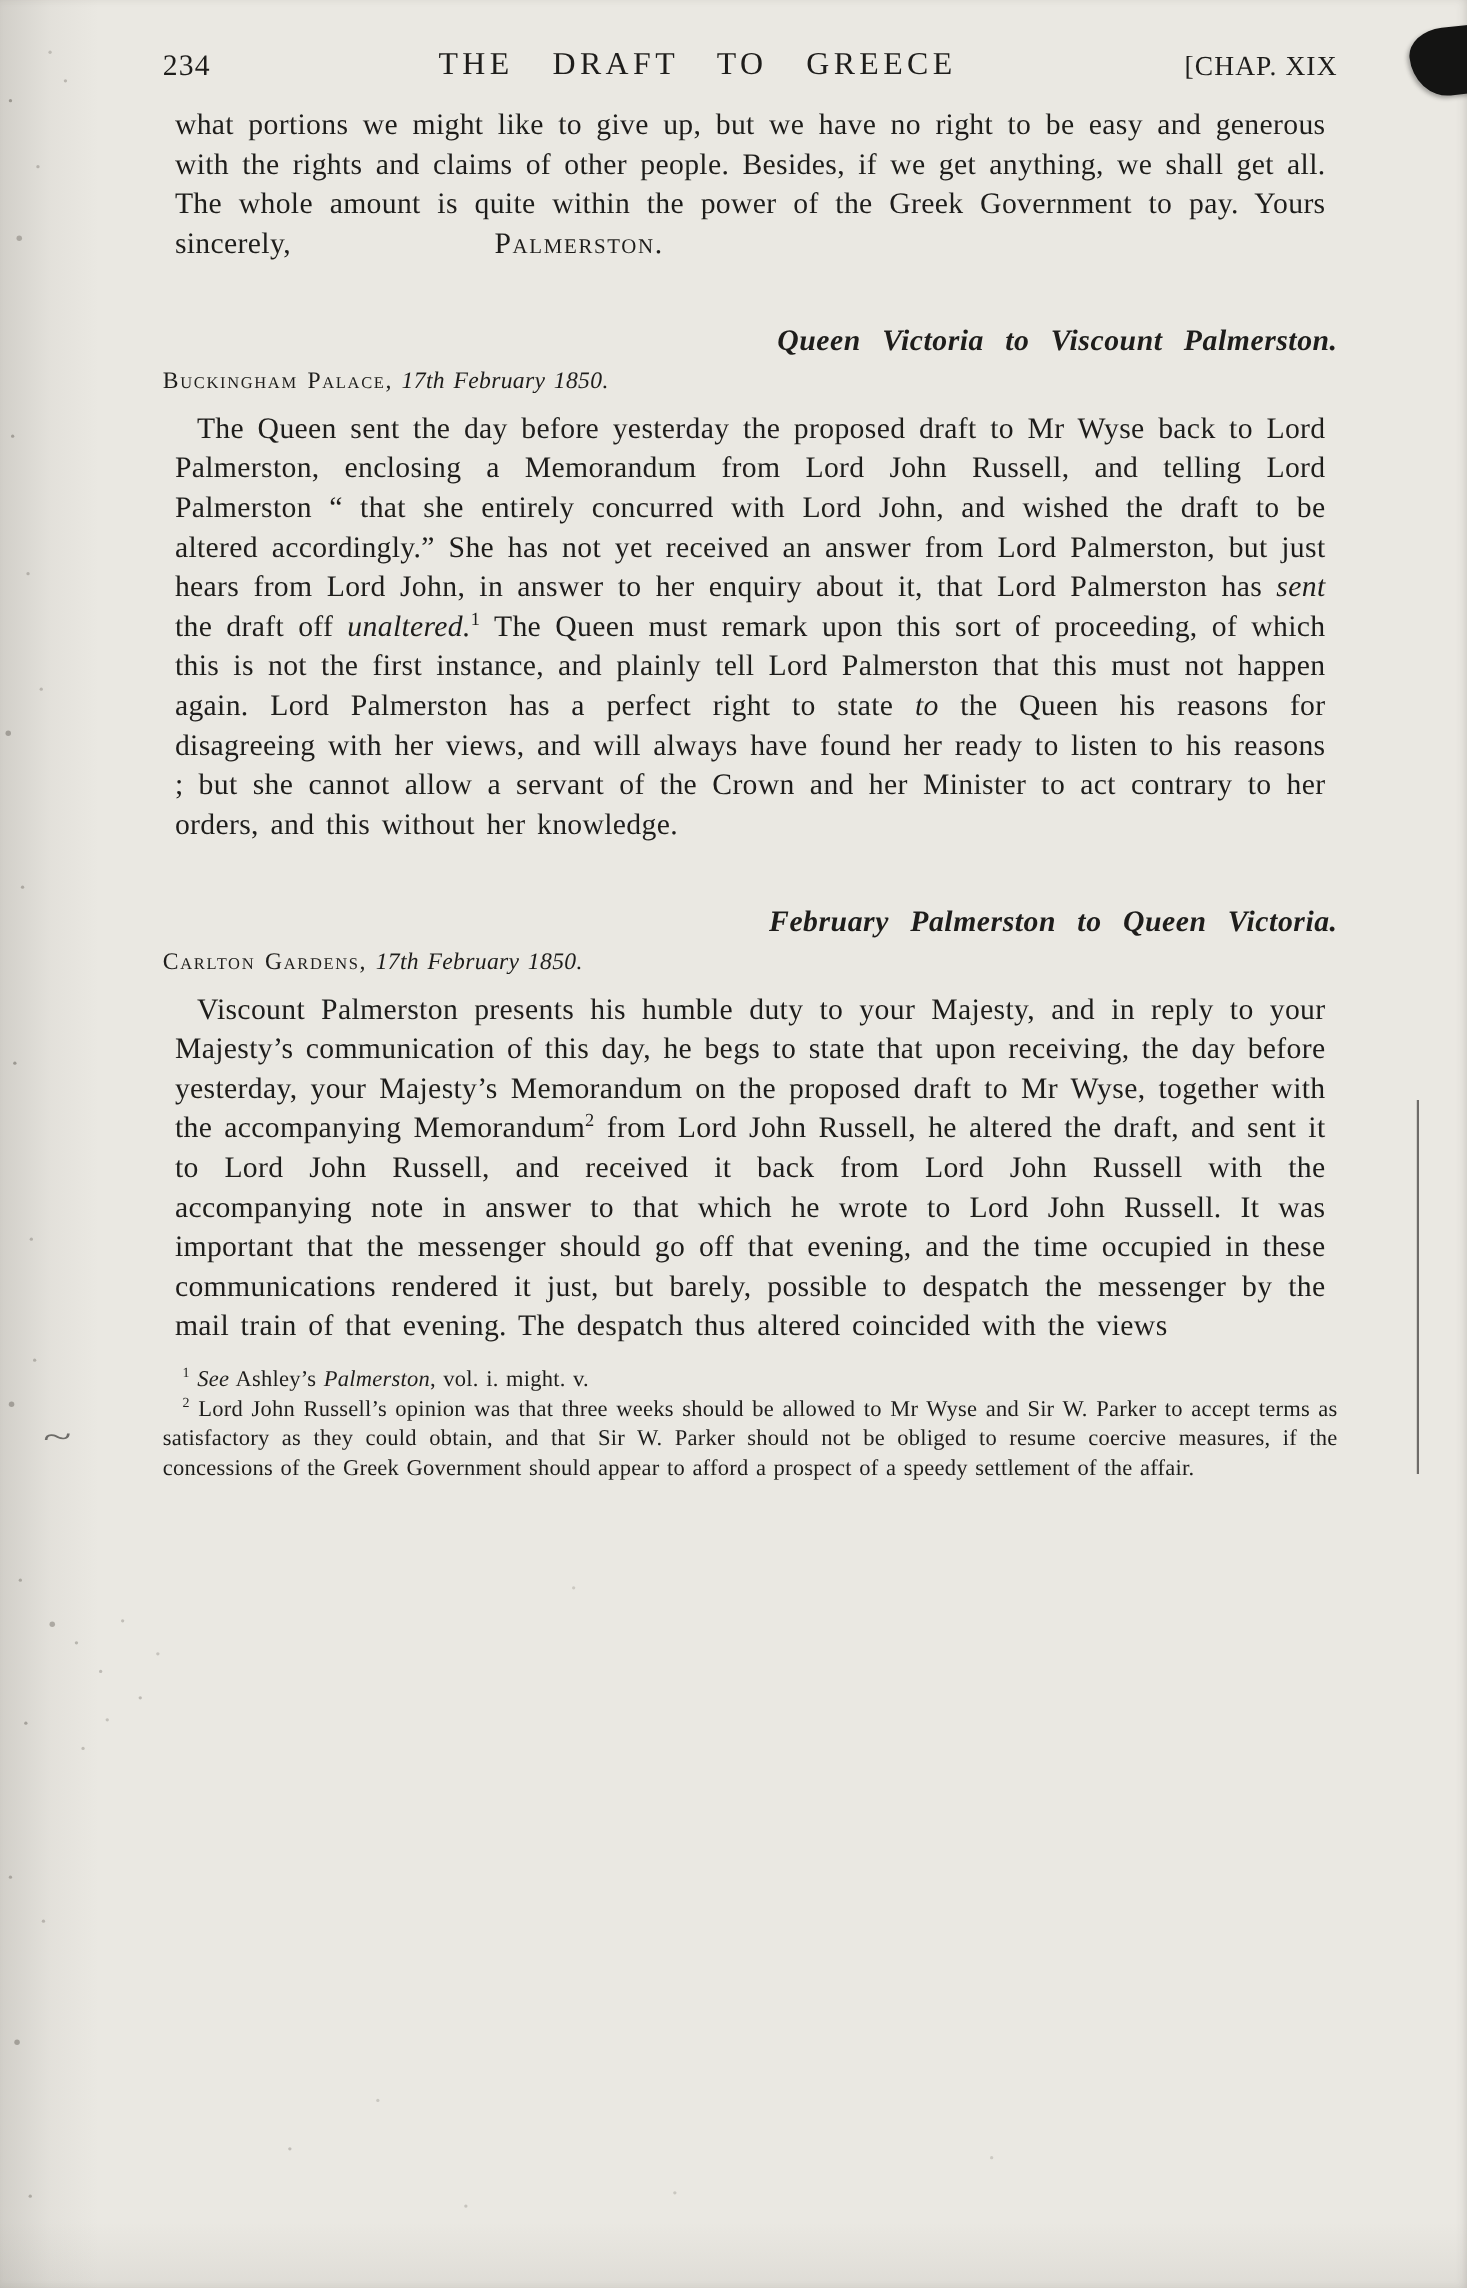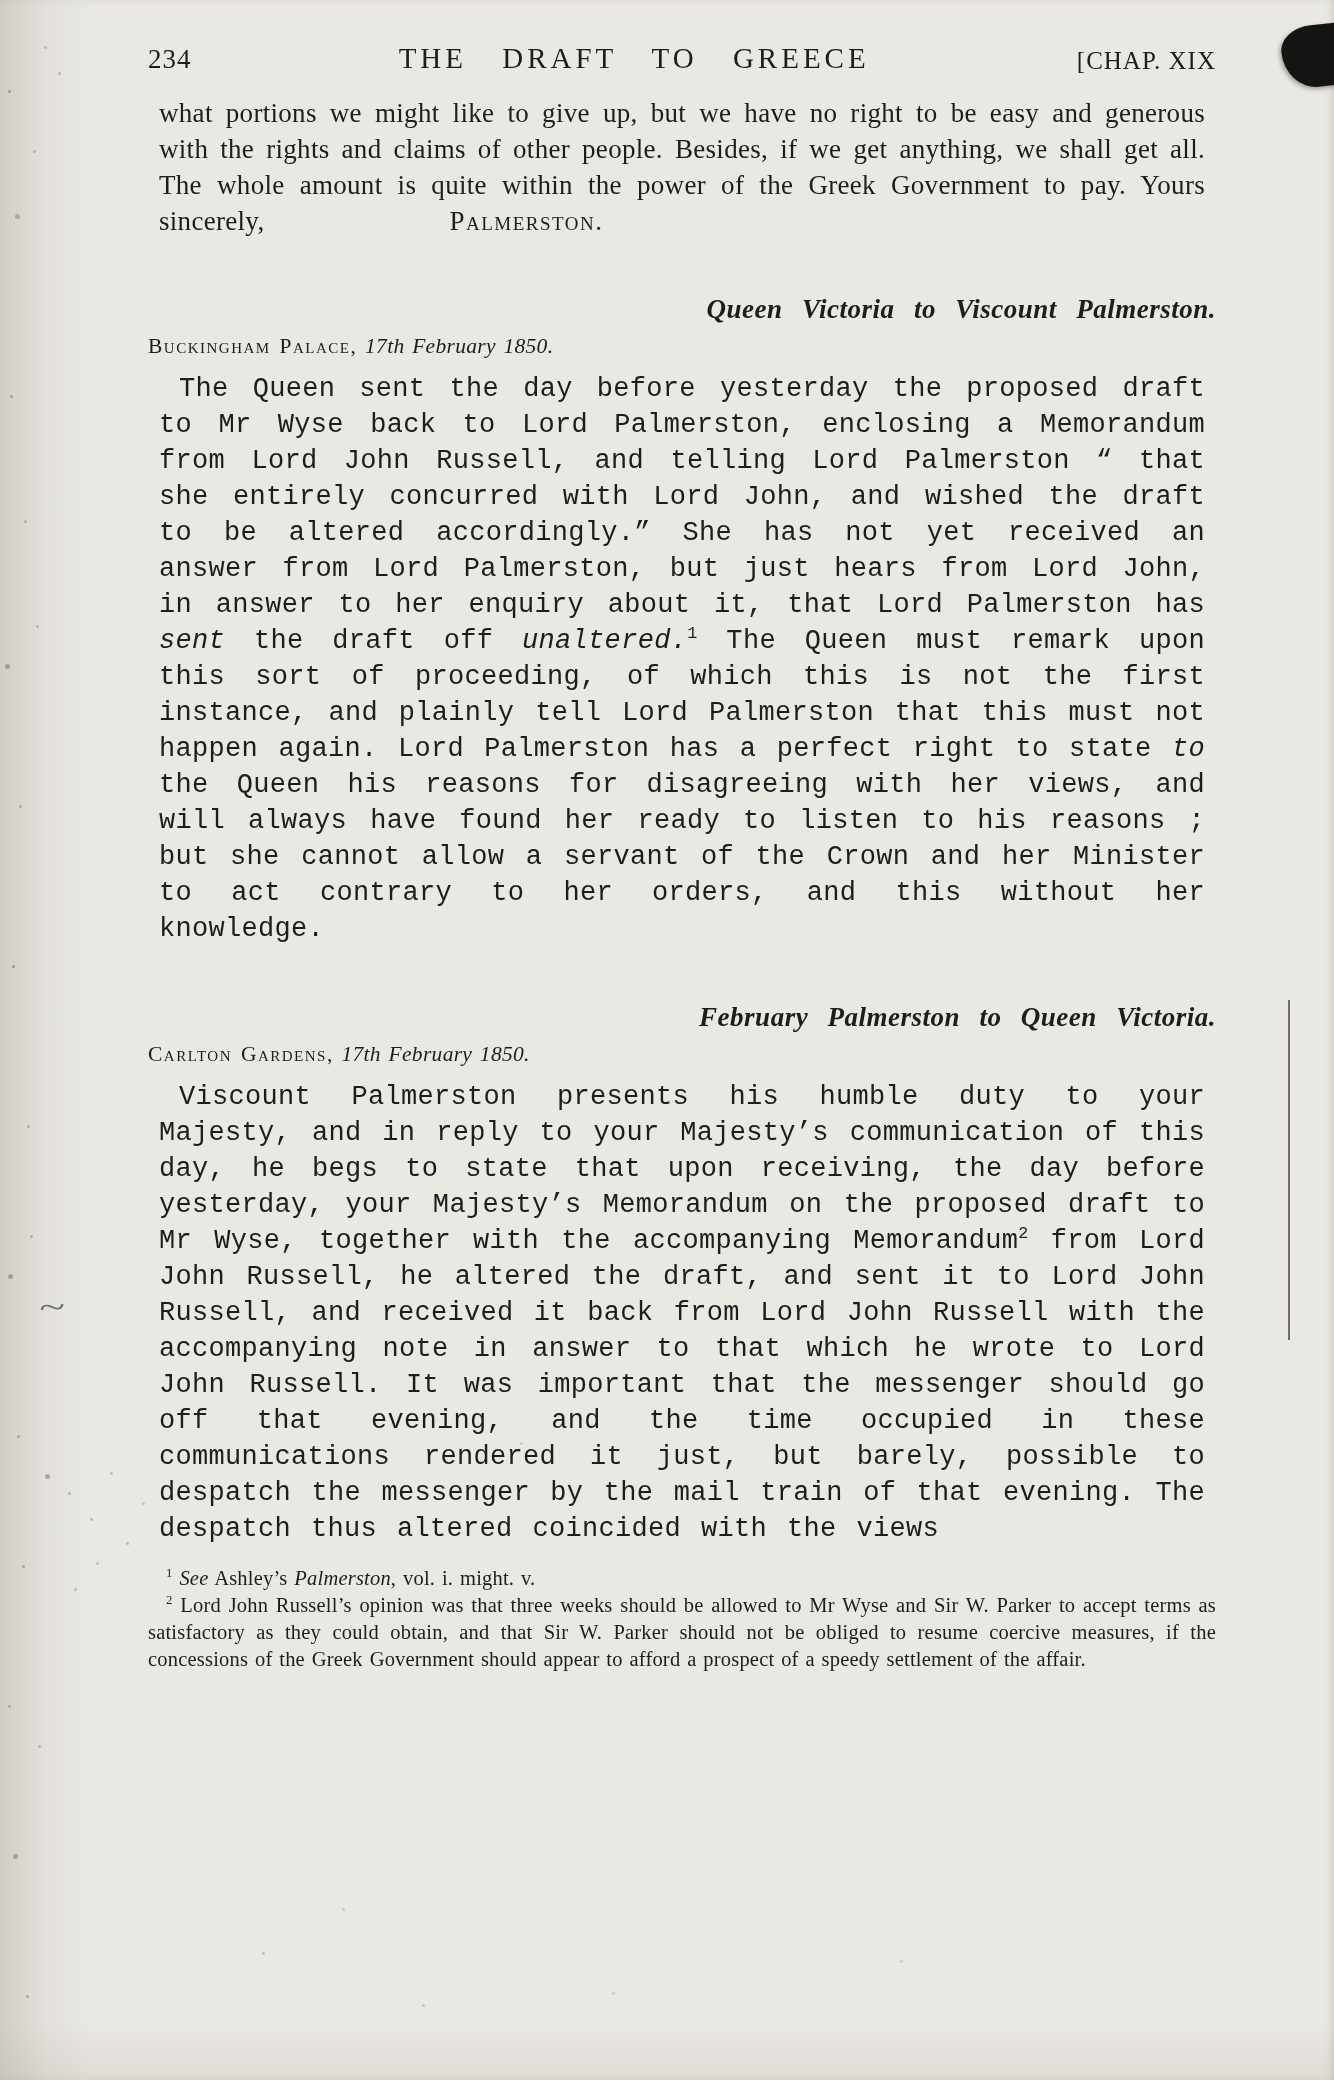--- a/index.html
+++ b/index.html
@@ -116,21 +116,21 @@
   .text-block {
     margin: 0 118px 0 148px;
     font-size: 27px;
     line-height: 36px;
     text-align: justify;
     letter-spacing: 0.3px;
     word-spacing: 3.5px;
   }
   .para { margin: 11px; }
   .continuation { margin-top: 20px; }
-  .indent { text-indent: 20px; font-family: Liberation Mono, monospace; }
+  .indent { text-indent: 20px; }
   .letter-heading {
     margin: 52px 0 0 0;
     text-align: right;
     font-size: 27px;
     font-weight: bold;
     font-style: italic;
     word-spacing: 0.45em;
     letter-spacing: 0.5px;
   }
   .dateline {

